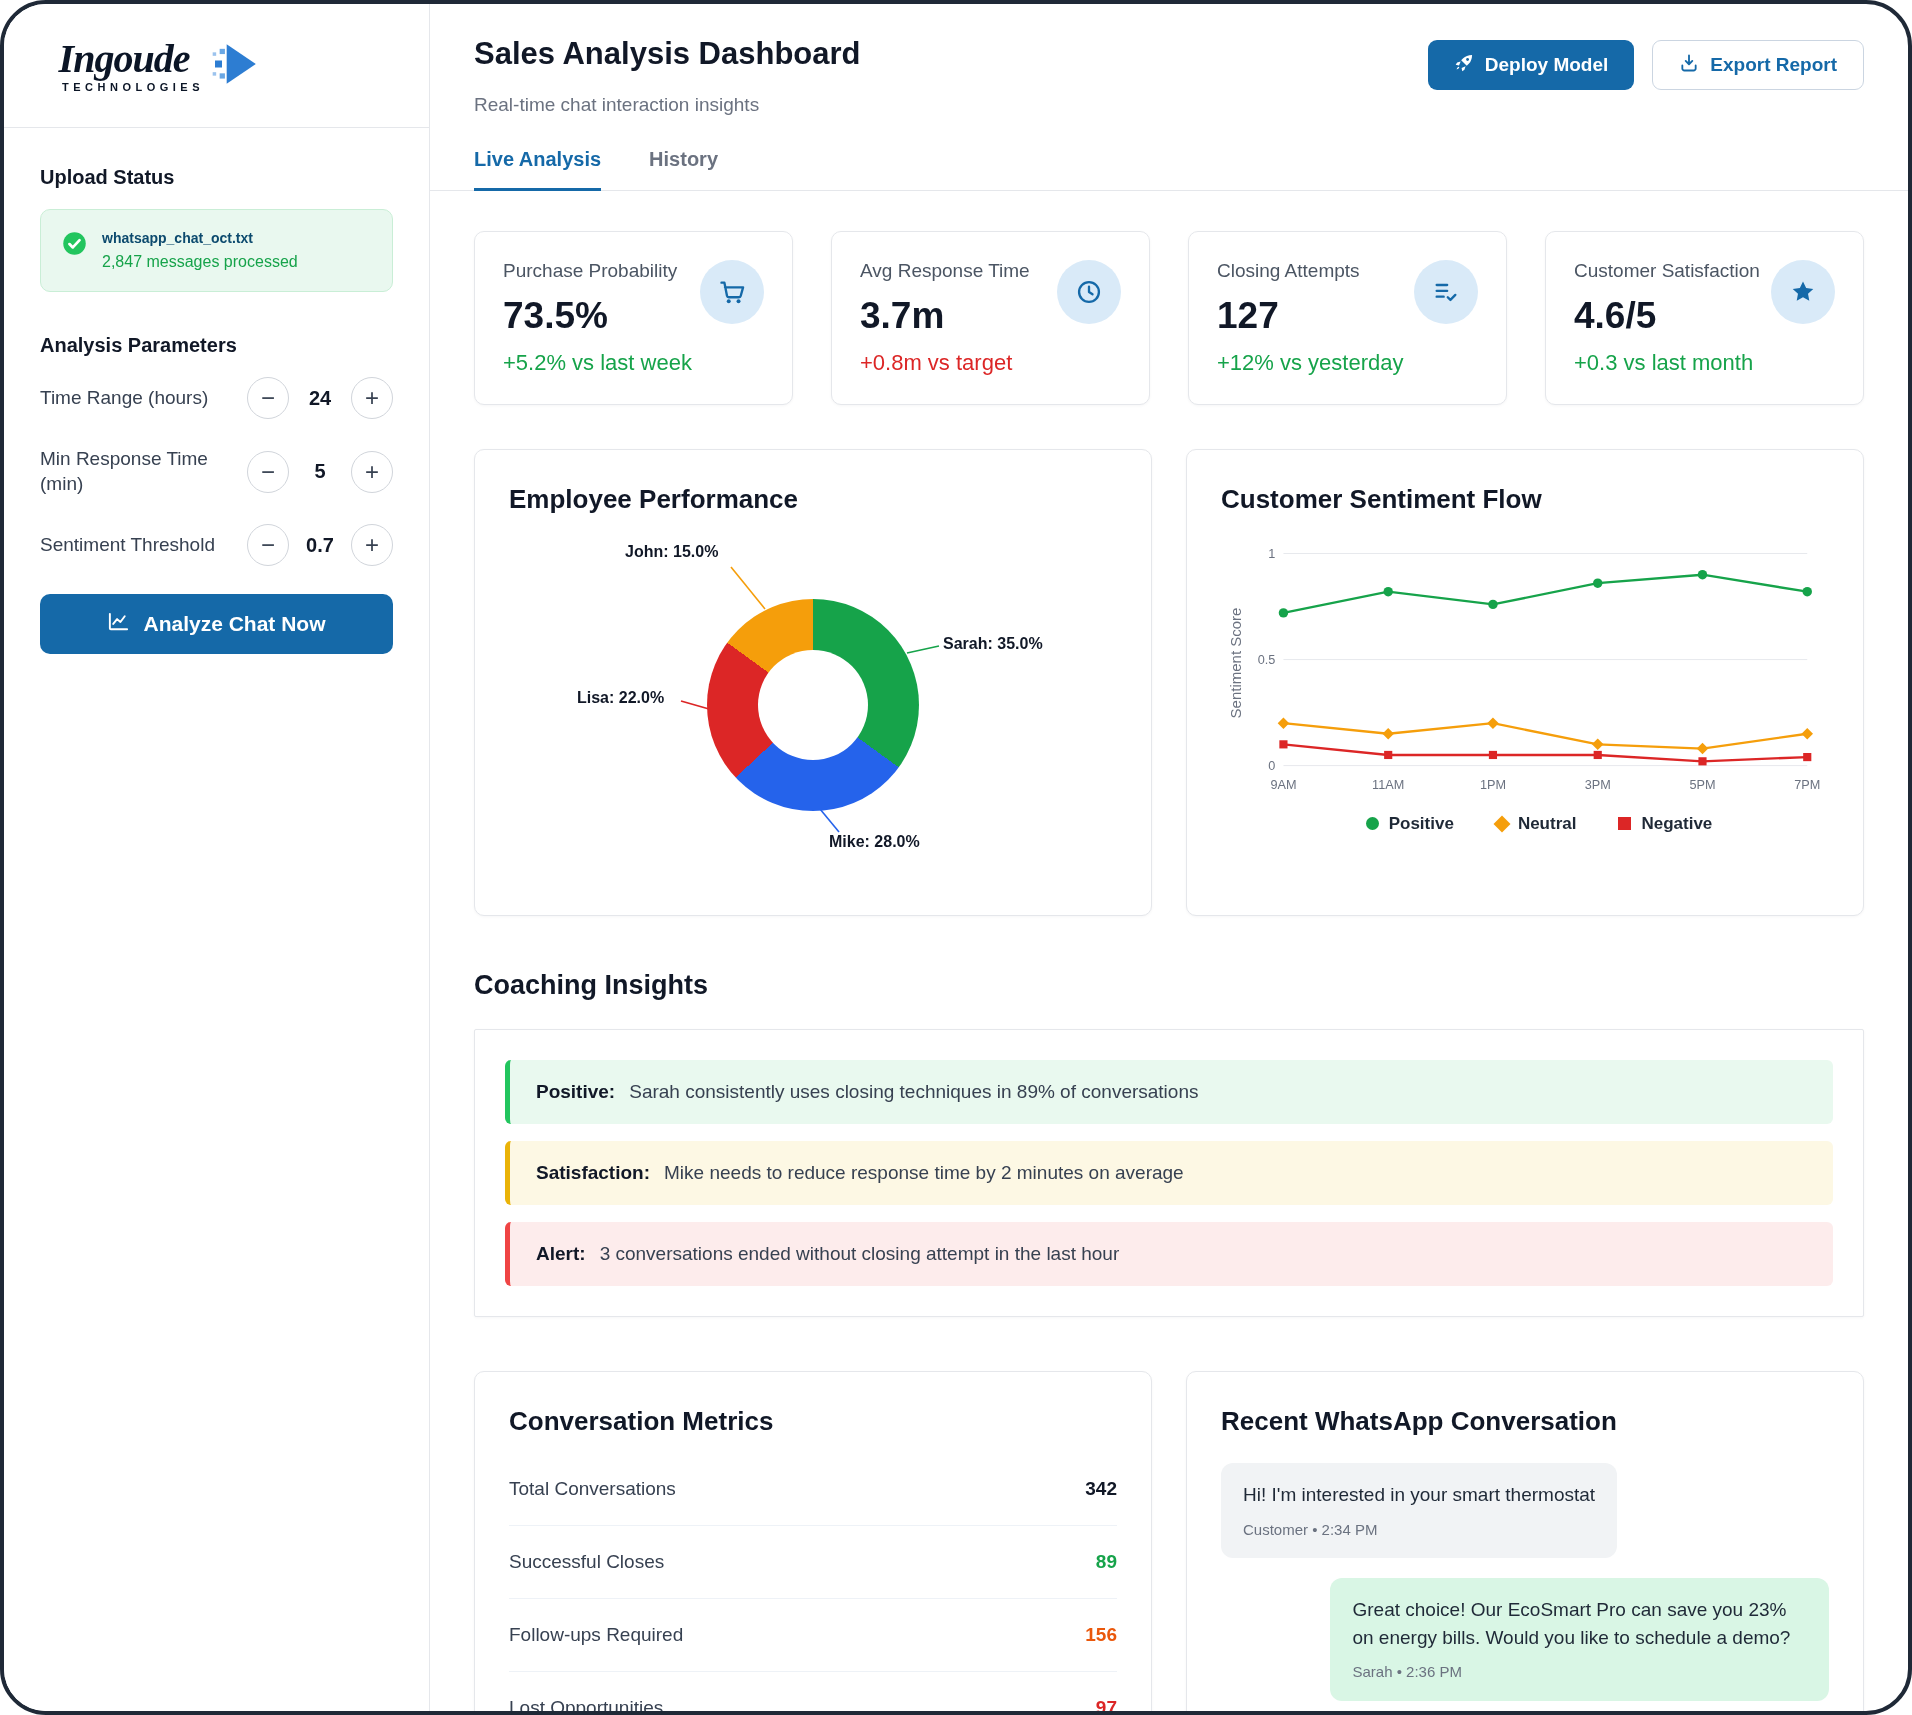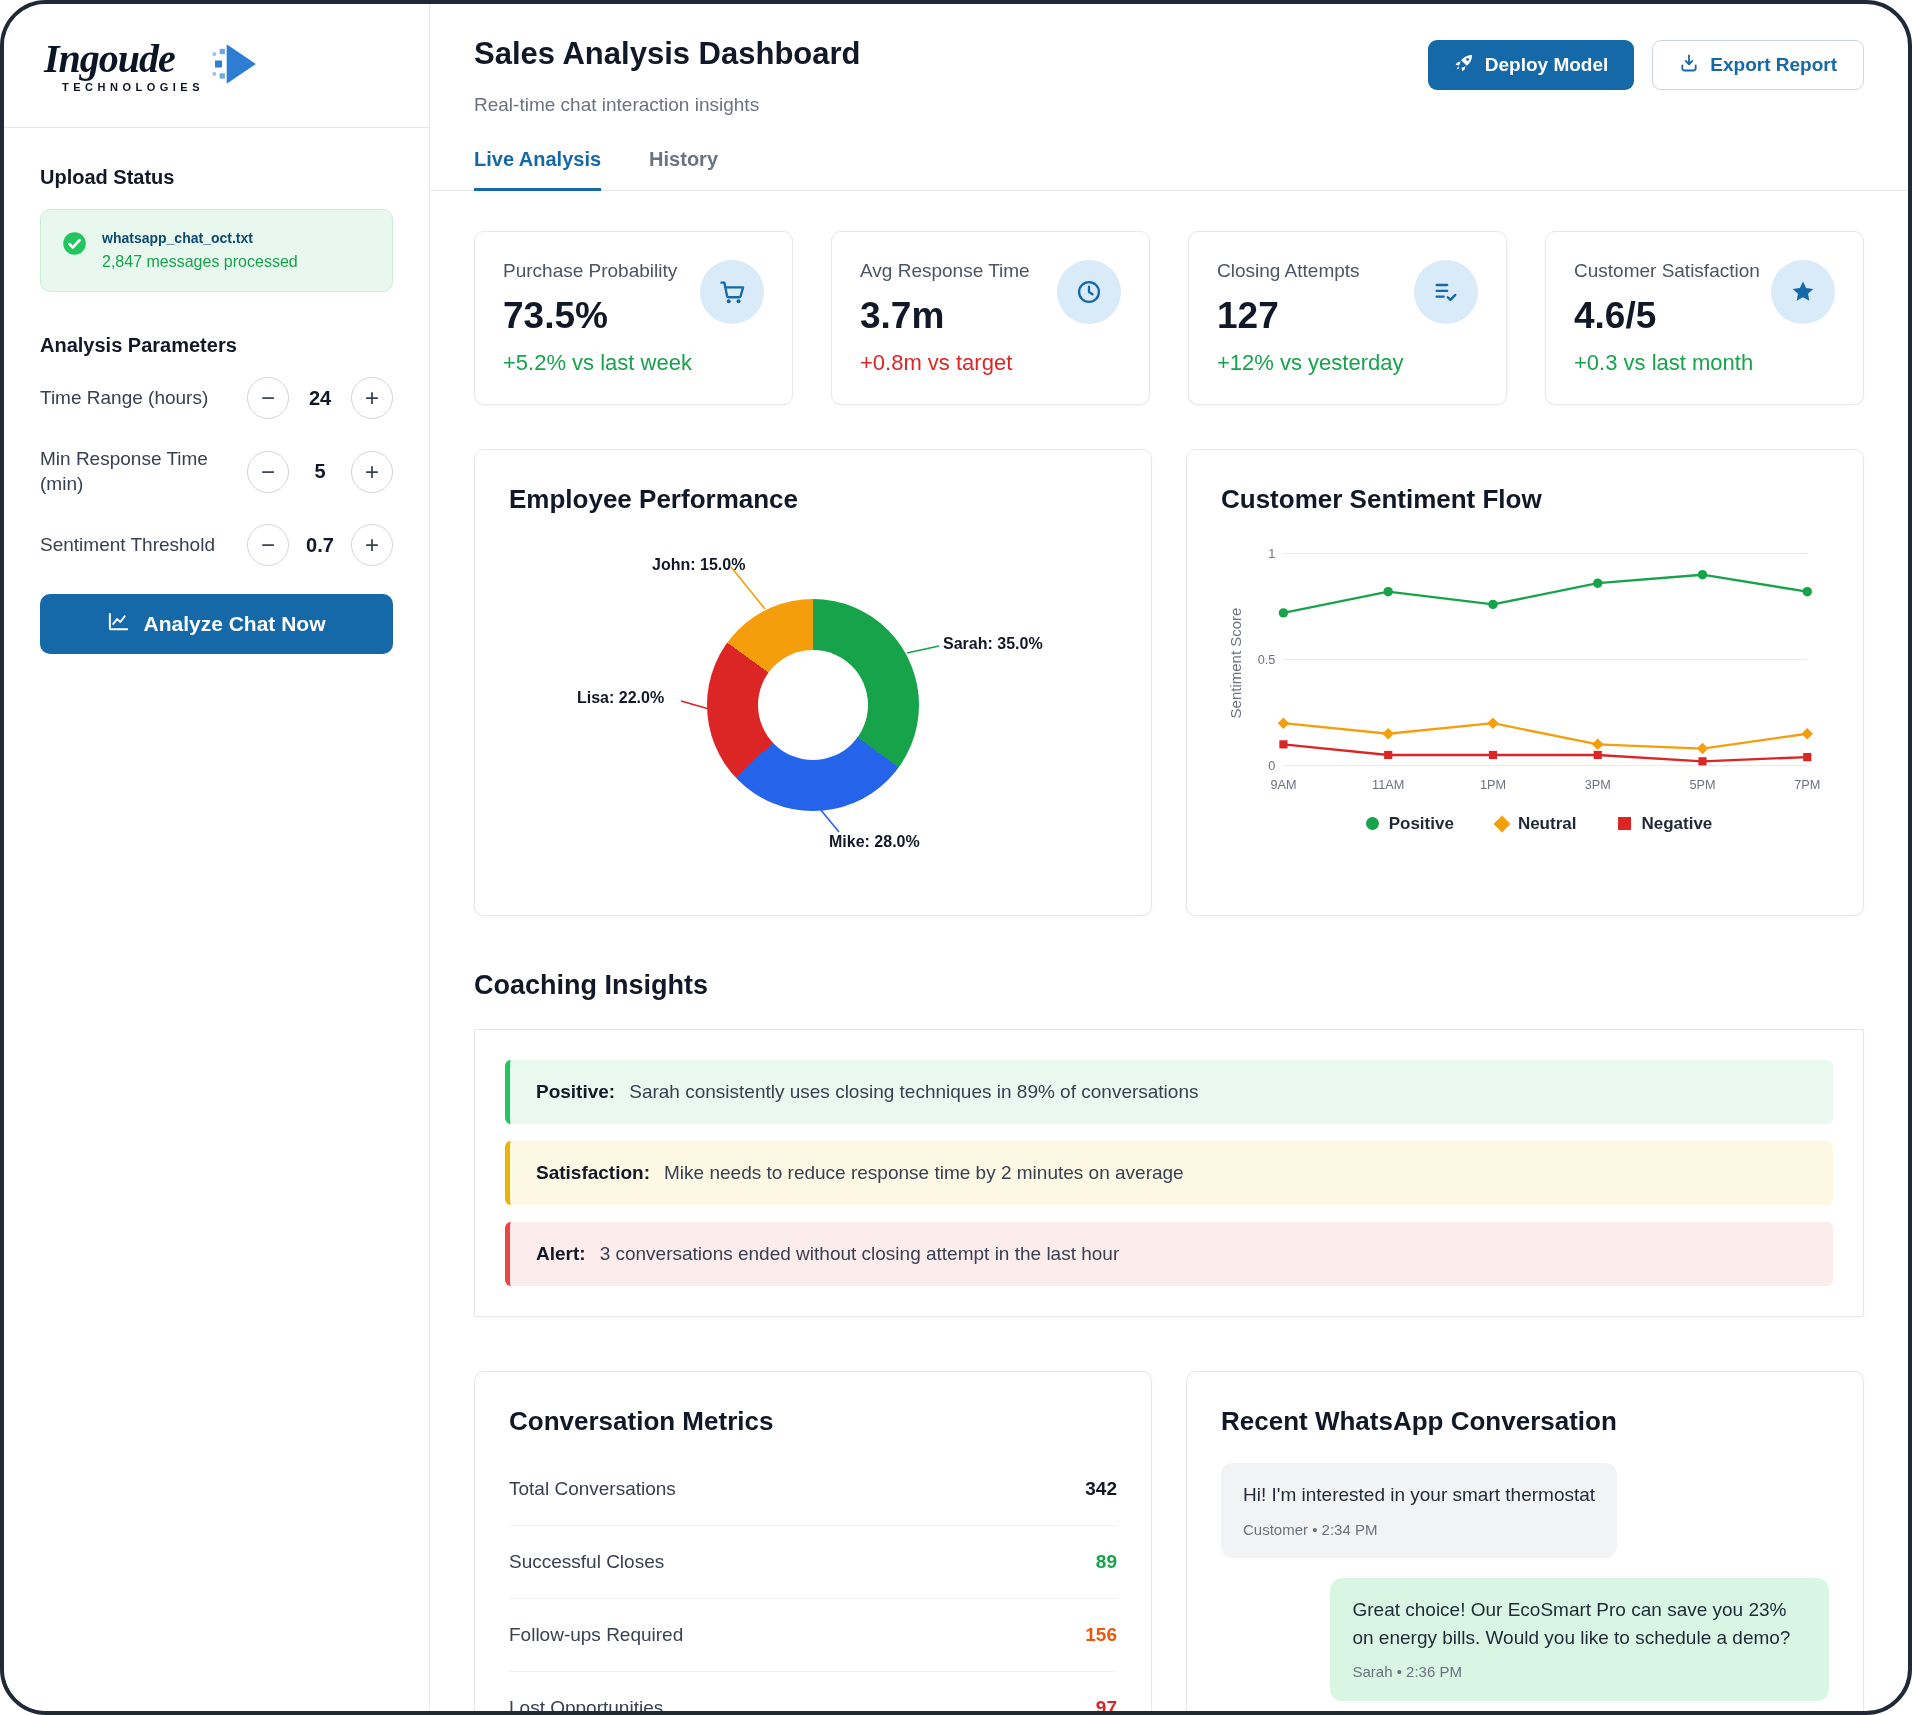--- a/index.html
+++ b/index.html
@@ -6,21 +6,21 @@
   html,body { background:#ffffff; }
   body { font-family:"Liberation Sans", sans-serif; color:#111827; }
   :root { --accent:#1569a8; --green:#16a34a; --red:#dc2626; --orange:#ea580c; --amber:#f59e0b; --blue:#2563eb; }
 
   .frame { width:1912px; height:1715px; border:4px solid #1f2937; border-radius:46px;
            overflow:hidden; display:flex; background:#fff; }
 
   
   .sidebar { width:426px; flex:0 0 426px; border-right:1px solid #e5e7eb; display:flex; flex-direction:column; background:#fff; }
   .logo-block { height:124px; display:flex; align-items:center; padding:0 40px; border-bottom:1px solid #e5e7eb; }
-  .logo { display:flex; align-items:center; gap:4px; }
+  .logo { display:flex; align-items:center; gap:4px;text-align:center; }
   .logo-text-wrap { display:flex; flex-direction:column; }
   .logo-name { font-family:"Liberation Serif", serif; font-style:italic; font-weight:700; font-size:40px; letter-spacing:-1px; color:#0b1526; line-height:1; }
   .logo-sub { font-size:11px; letter-spacing:4.5px; font-weight:700; color:#0b1526; margin-top:2px; margin-left:18px; text-transform:uppercase; }
   .sidebar-body { padding:38px 36px 0; }
   .side-heading { font-size:20px; font-weight:700; color:#111827; margin-bottom:20px; }
   .file-card { background:#e9f8ef; border:1px solid #c9eed6; border-radius:10px; padding:20px; display:flex; gap:14px; align-items:flex-start; margin-bottom:42px; }
   .file-name { font-size:14px; font-weight:700; color:#0c4a6e; margin-bottom:7px; }
   .file-status { font-size:16px; color:var(--green); }
   .param-row { display:flex; align-items:center; margin-bottom:28px; }
   .param-label { flex:1; font-size:19px; color:#374151; line-height:1.3; padding-right:8px; }
@@ -66,21 +66,21 @@
   .panel-title { font-size:26px; font-weight:700; color:#111827; }
 
   .donut-wrap { position:relative; width:560px; height:352px; margin:14px auto 0; }
   .donut { position:absolute; left:50%; top:50%; transform:translate(-50%,-50%); width:212px; height:212px; border-radius:50%; }
   .donut::after { content:""; position:absolute; left:50%; top:50%; transform:translate(-50%,-50%);
                   width:110px; height:110px; background:#fff; border-radius:50%; }
   .donut-label { position:absolute; font-size:16px; font-weight:700; color:#111827; white-space:nowrap; }
   .dl-0 { left:410px; top:106px; }   
   .dl-1 { left:296px; top:304px; }   
   .dl-2 { left:44px;  top:160px; }   
-  .dl-3 { left:92px;  top:27px;margin-left:27px; }    
+  .dl-3 { left:92px;  top:14px; }    
   .leader-lines { position:absolute; inset:0; width:100%; height:100%; pointer-events:none; }
 
   .sentiment-chart { display:flex; margin-top:24px; }
   .y-axis-label { width:28px; position:relative; }
   .y-axis-label span { position:absolute; left:50%; top:42%; transform:translate(-50%,-50%) rotate(-90deg);
                        font-size:15px; color:#6b7280; white-space:nowrap; }
   .chart-area { flex:1; min-width:0; }
   .chart-area svg { width:100%; display:block; }
   svg .tick { font-size:14px; fill:#6b7280; font-family:"Liberation Sans", sans-serif; }
   .legend { display:flex; justify-content:center; gap:42px; margin-top:10px; }

